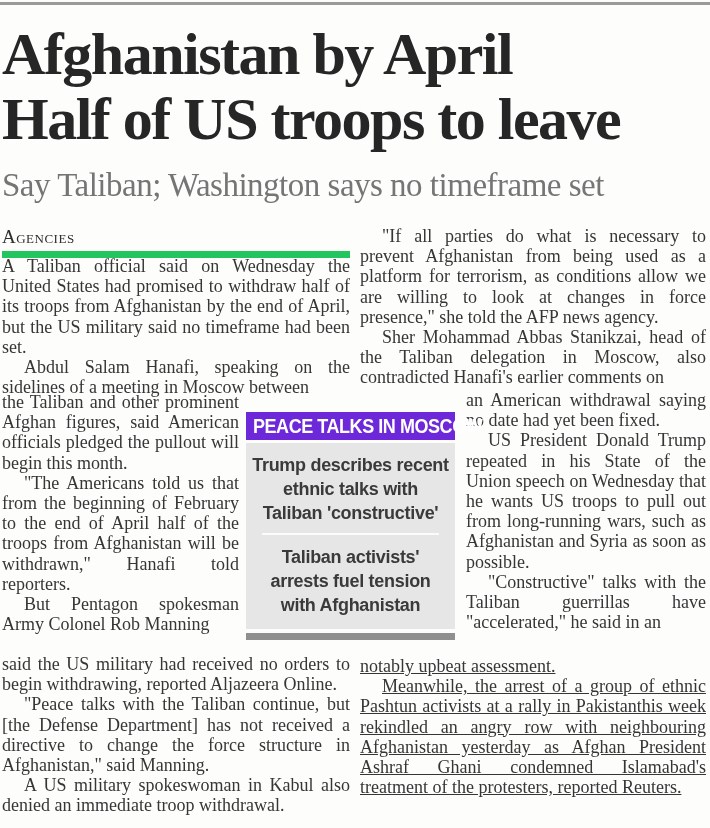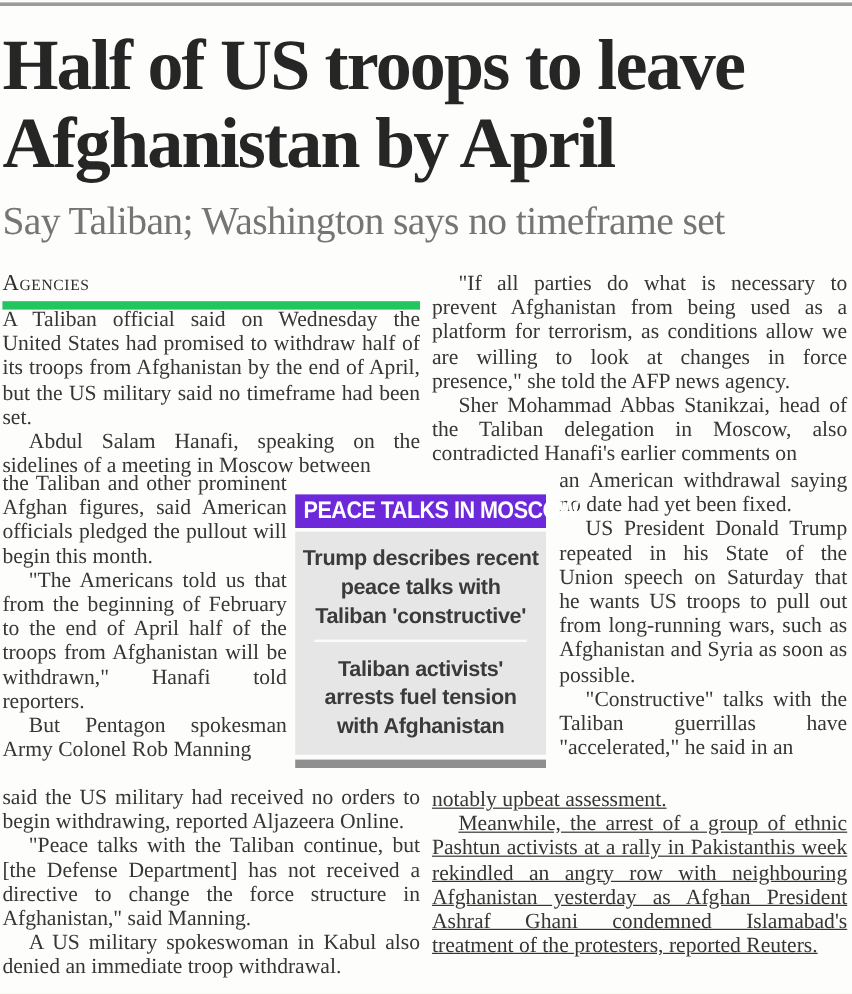--- a/index.html
+++ b/index.html
@@ -77,22 +77,22 @@
   }
 </style>
 </head>
 <body>
 
 <div id="page">
 
   <div class="rule-top"></div>
 
   <h1 class="headline" style="margin:0;">
+    <div>Afghanistan by April</div>
     <div>Half of US troops to leave</div>
-    <div>Afghanistan by April</div>
   </h1>
 
   <div class="subheadline">Say Taliban; Washington says no timeframe set</div>
 
   <div class="byline">Agencies</div>
 
   <div class="textblock" id="left-wrap">
     <p>the Taliban and other promi­nent Afghan figures, said American officials pledged the pullout will begin this month.</p>
     <p class="ind">"The Americans told us that from the beginning of February to the end of April half of the troops from Afghanistan will be with­drawn," Hanafi told reporters.</p>
     <p class="ind">But Pentagon spokesman Army Colonel Rob Manning</p>
@@ -109,34 +109,34 @@
     <p class="ind">A US military spokeswoman in Kabul also denied an immediate troop withdrawal.</p>
   </div>
 
   <div class="textblock" id="right-top">
     <p class="ind">"If all parties do what is necessary to prevent Afghanistan from being used as a platform for terrorism, as conditions allow we are willing to look at changes in force presence," she told the AFP news agency.</p>
     <p class="ind">Sher Mohammad Abbas Stanikzai, head of the Taliban delegation in Moscow, also contradicted Hanafi's earlier comments on</p>
   </div>
 
   <div class="textblock" id="right-wrap">
     <p>an American withdrawal saying no date had yet been fixed.</p>
-    <p class="ind">US President Donald Trump repeated in his State of the Union speech on Saturday that he wants US troops to pull out from long-running wars, such as Afghanistan and Syria as soon as possible.</p>
+    <p class="ind">US President Donald Trump repeated in his State of the Union speech on Wednesday that he wants US troops to pull out from long-running wars, such as Afghanistan and Syria as soon as possible.</p>
     <p class="ind">"Constructive" talks with the Taliban guerrillas have "accelerated," he said in an</p>
   </div>
 
   <div class="textblock" id="right-bot">
     <p>notably upbeat assessment.</p>
     <p class="ind">Meanwhile, the arrest of a group of ethnic Pashtun activists at a rally in Pakistanthis week rekindled an angry row with neigh­bouring Afghanistan yesterday as Afghan President Ashraf Ghani condemned Islamabad's treatment of the protesters, reported Reuters.</p>
   </div>
 
   <div class="inset">
     <div class="inset-header">
       <span>PEACE TALKS IN MOSCOW</span>
     </div>
     <div class="inset-body">
-      <div class="inset-item">Trump describes recent peace talks with Taliban 'constructive'</div>
+      <div class="inset-item">Trump describes recent ethnic talks with Taliban 'constructive'</div>
       <div class="inset-sep"></div>
       <div class="inset-item">Taliban activists' arrests fuel tension with Afghanistan</div>
     </div>
     <div class="inset-bottom-bar"></div>
   </div>
 
 </div>
 
 </body></html>

